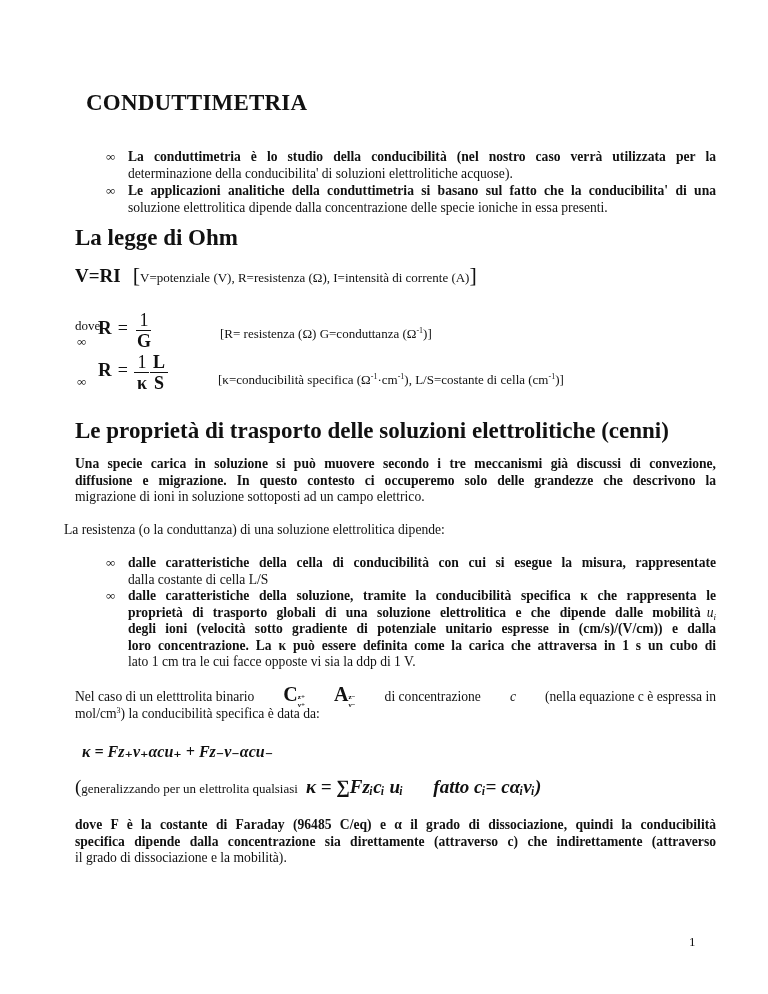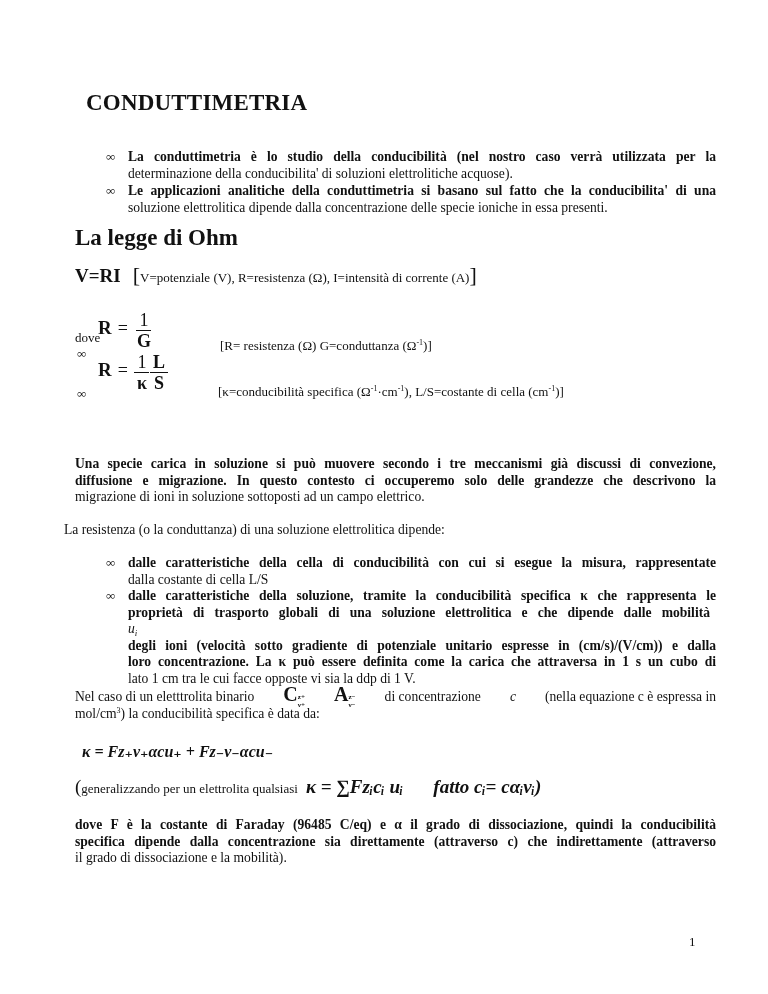--- a/index.html
+++ b/index.html
@@ -10,21 +10,21 @@
     }
     .page { position: absolute; left: 0; top: 0; width: 768px; height: 994px; }
     .abs { position: absolute; }
     .h1 { font-weight: bold; font-size: 23px; letter-spacing: 0.2px; }
     .h2 { font-weight: bold; font-size: 23px; }
     .p { font-size: 13.6px; line-height: 16.5px; text-align: justify; }
     .just { text-align: justify; text-align-last: justify; font-weight: bold; }
     .bullet-row { position: absolute; left: 106px; width: 610px; }
     .bullet { position: absolute; left: 0; top: 0; font-size: 13px; }
     .bullet-text { position: absolute; left: 22px; right: 0; top: 0; }
-    .small { font-size: 13px; margin-top: 12px; }
+    .small { font-size: 13px; }
     sup { font-size: 8px; vertical-align: 5px; line-height: 0; }
     sub { font-size: 9px; vertical-align: -3px; line-height: 0; }
     .frac { display: inline-flex; flex-direction: column; align-items: center; vertical-align: middle; font-weight: bold; font-size: 18px; line-height: 20px; }
     .frac .num { border-bottom: 1px solid #111; padding: 0 3px; font-weight: normal; }
     .frac .den { padding: 0 3px; }
     .mathR { font-weight: bold; font-size: 19px; }
     .ital { font-style: italic; }
     .bigk { font-weight: bold; font-style: italic; font-size: 19px; }
     .page-number { font-size: 13px; }
   </style>
@@ -81,41 +81,42 @@
         <span class="den">κ</span>
       </span><span class="frac">
         <span class="num" style="font-weight:bold;">L</span>
         <span class="den">S</span>
       </span>
   </div>
   <div class="abs small" style="left:218px; top:372px; white-space:nowrap;">
     <span>[κ=conducibilità specifica (Ω</span><sup>-1</sup><span>·cm</span><sup>-1</sup><span>), L/S=costante di cella (cm</span><sup>-1</sup><span>)]</span>
   </div>
 
+  <div class="abs h2" style="left:75px; top:418px; white-space:nowrap;">Le proprietà di trasporto delle soluzioni elettrolitiche (cenni)</div>
 
   <div class="abs p" style="left:75px; top:456px; width:641px;">
     <div class="just">Una specie carica in soluzione si può muovere secondo i tre meccanismi già discussi di convezione,</div>
     <div class="just">diffusione e migrazione. In questo contesto ci occuperemo solo delle grandezze che descrivono la</div>
     <div>migrazione di ioni in soluzione sottoposti ad un campo elettrico.</div>
   </div>
 
   <div class="abs p" style="left:64px; top:522px;">La resistenza (o la conduttanza) di una soluzione elettrolitica  dipende:</div>
 
   <div class="bullet-row p" style="top:555px; height:34px;">
     <span class="bullet">∞</span>
     <div class="bullet-text">
       <div class="just">dalle caratteristiche della cella di conducibilità con cui si esegue la misura, rappresentate</div>
       <div>dalla costante di cella L/S</div>
     </div>
   </div>
   <div class="bullet-row p" style="top:588px; height:85px;">
     <span class="bullet">∞</span>
     <div class="bullet-text">
       <div class="just">dalle caratteristiche della soluzione, tramite la conducibilità specifica κ che rappresenta le</div>
-      <div style="display:flex; flex-direction:column;">
+      <div style="display:flex; ">
         <span class="just" style="flex:1; margin-right:6px;">proprietà di trasporto globali di una soluzione elettrolitica e che dipende dalle mobilità</span>
         <span class="ital"><span>u</span><sub>i</sub></span>
       </div>
       <div class="just">degli ioni (velocità sotto gradiente di potenziale unitario espresse in (cm/s)/(V/cm)) e dalla</div>
       <div class="just">loro concentrazione. La κ può essere definita come la carica che attraversa in 1 s un cubo di</div>
       <div>lato 1 cm tra le cui facce opposte vi sia la ddp di 1 V.</div>
     </div>
   </div>
 
   <div class="abs p" style="left:75px; top:686px; width:641px; white-space:nowrap; display:flex; justify-content:space-between; align-items:baseline;">

